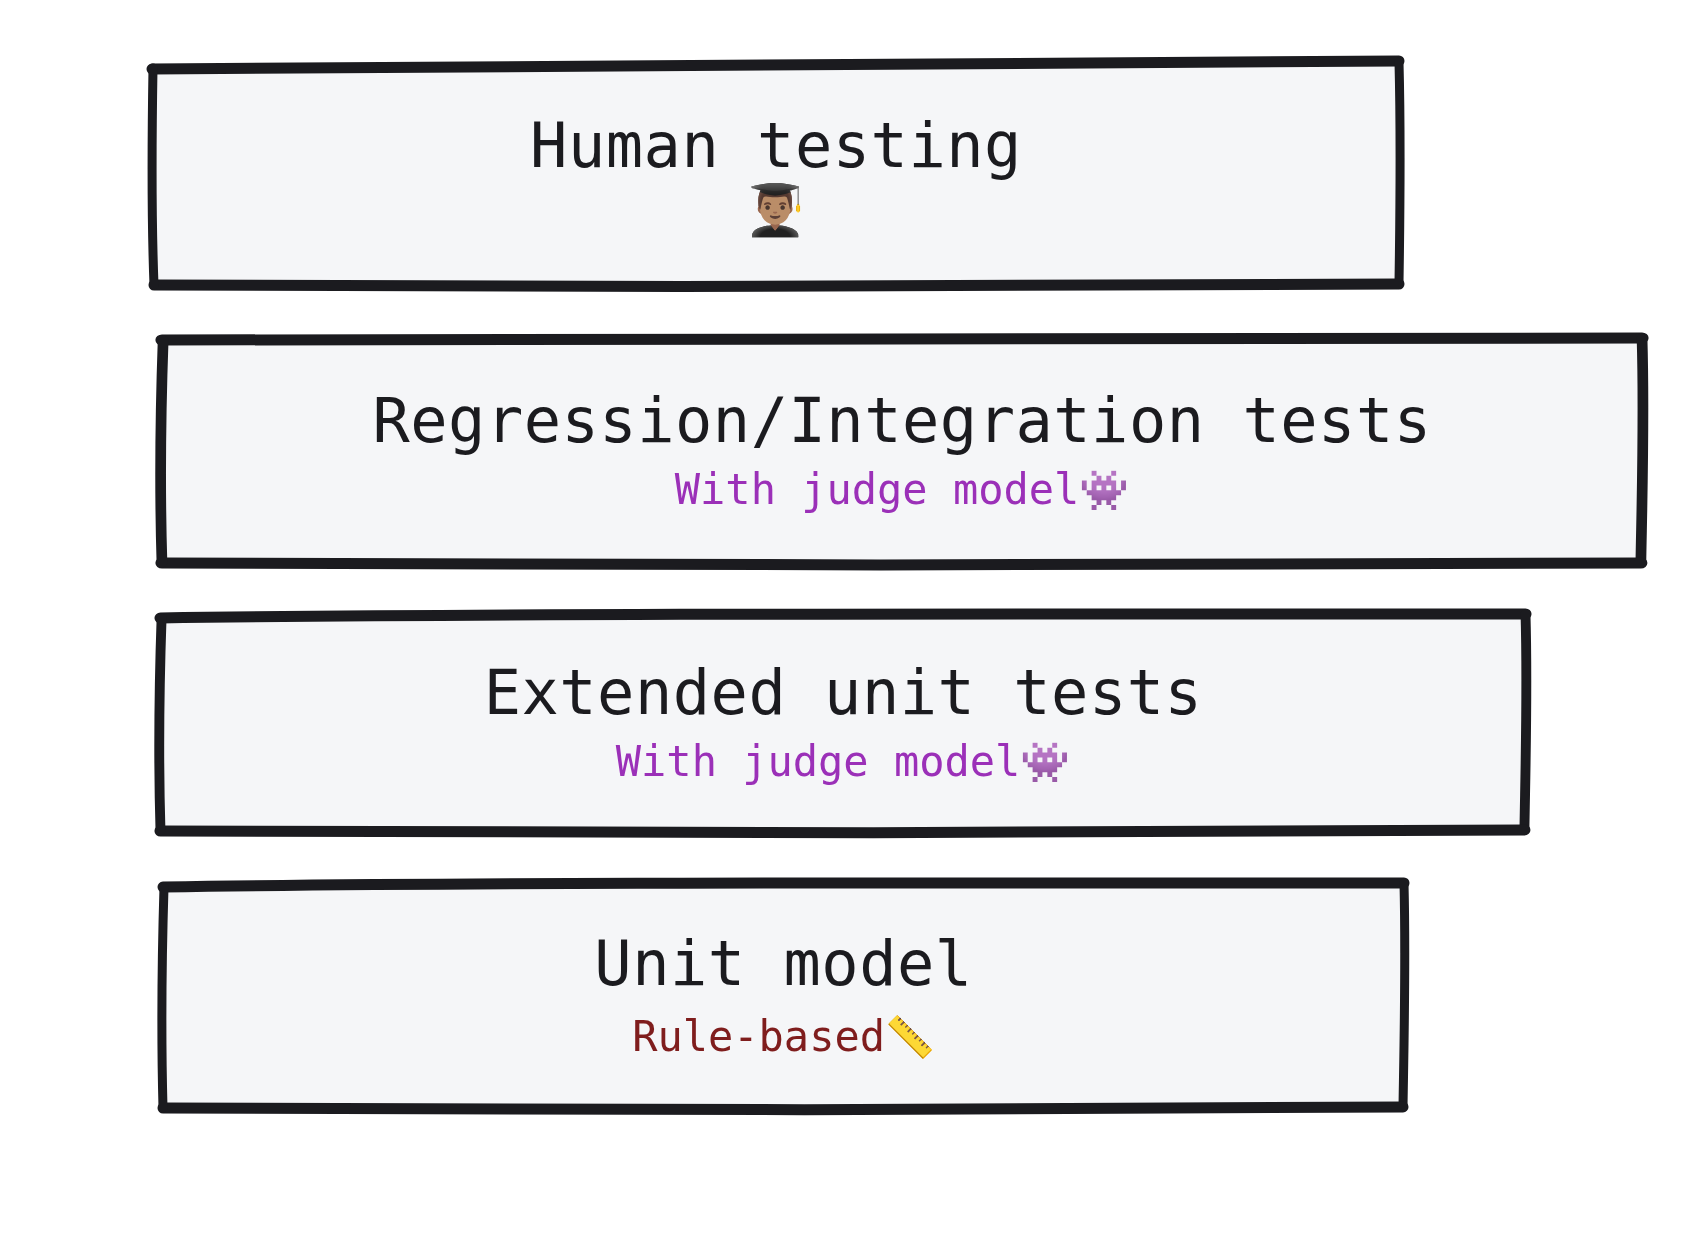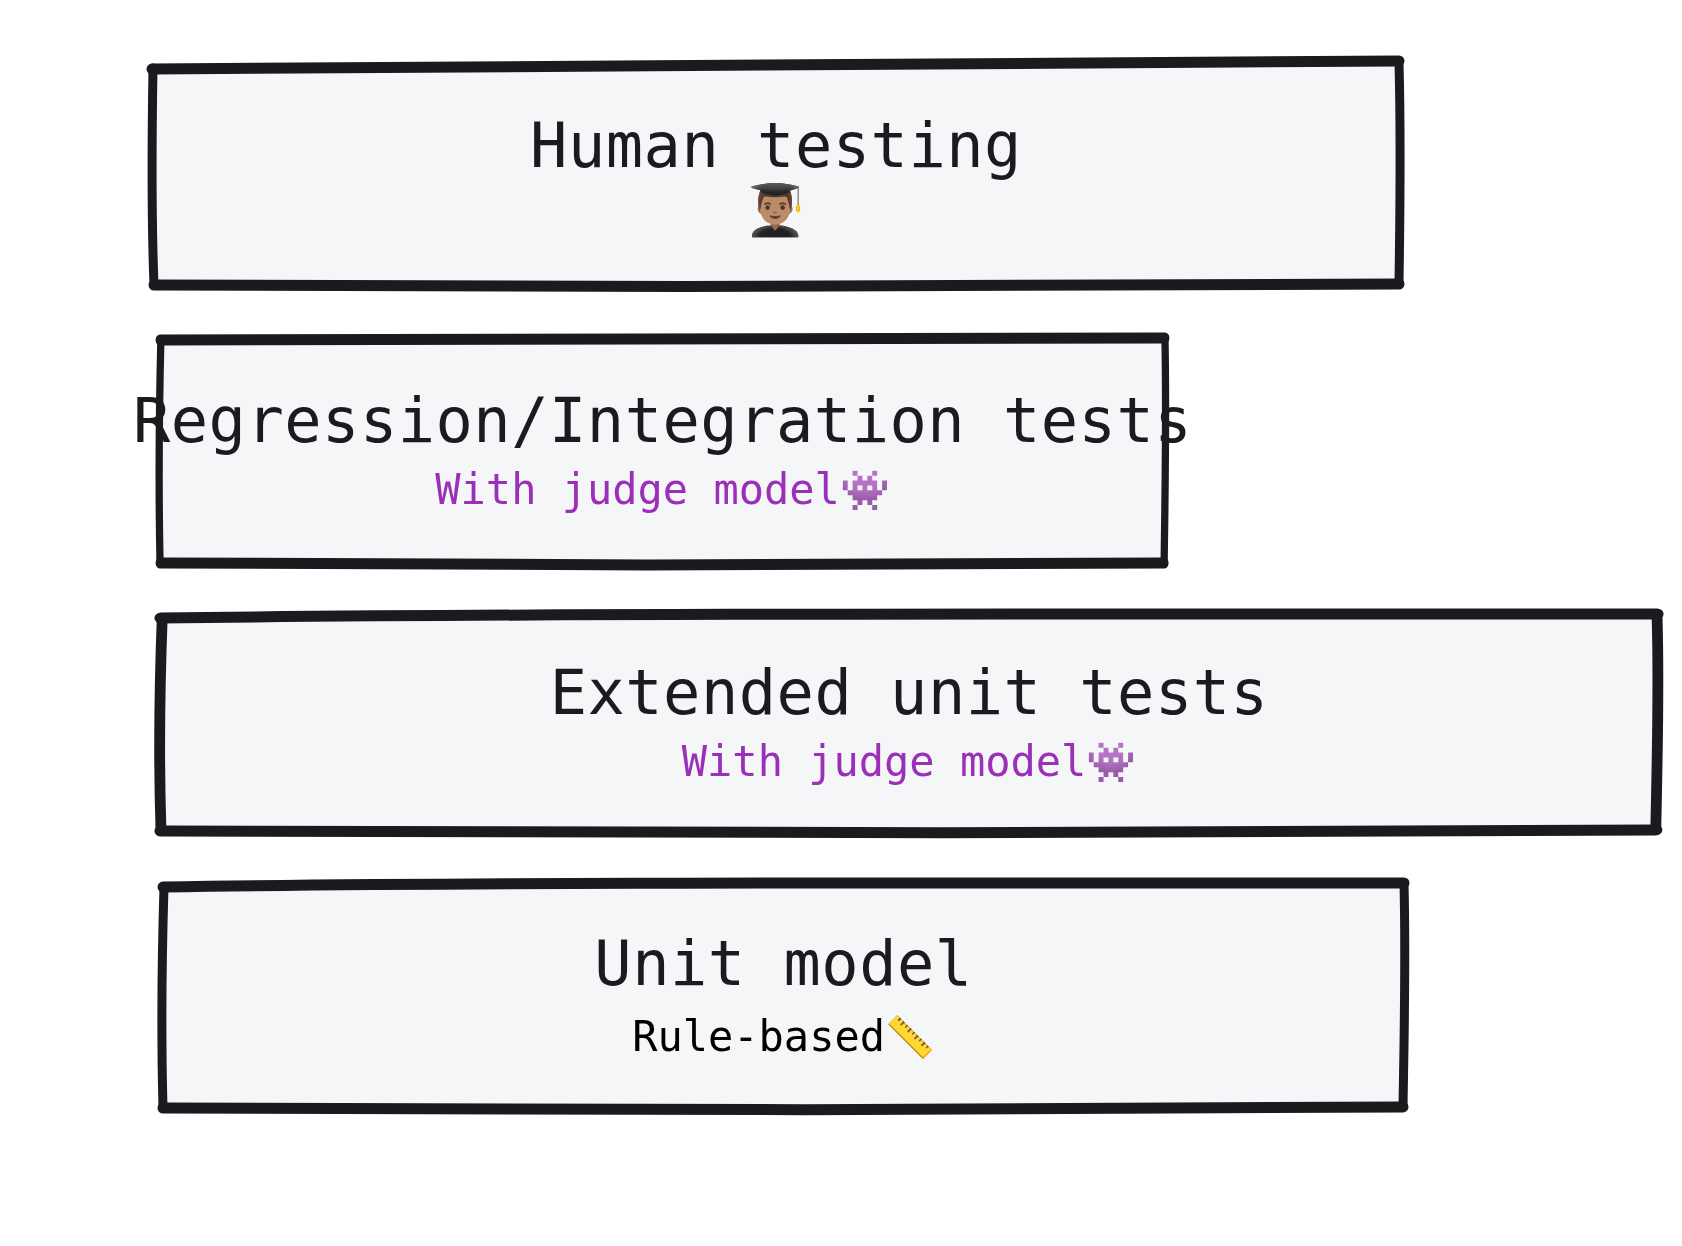--- a/index.html
+++ b/index.html
@@ -71,22 +71,22 @@
   }
 
   .emoji {
     font-family: "DejaVu Sans", sans-serif;
     line-height: 1;
     display: inline-block;
   }
 
   
   #layer-0 { left: 148px;  top: 58px;   width: 1256px; height: 232px; }
-  #layer-1 { left: 156px;  top: 332px;  width: 1013px; height: 237px; }
-  #layer-2 { left: 155px;  top: 609px;  width: 1508px; height: 227px; }
+  #layer-1 { left: 156px;  top: 332px;  width: 1492px; height: 237px; }
+  #layer-2 { left: 155px;  top: 609px;  width: 1376px; height: 227px; }
   #layer-3 { left: 158px;  top: 878px;  width: 1251px; height: 235px; }
 
   #layer-0 .layer-title { font-size: 62px; }
   #layer-1 .layer-title { font-size: 62px; }
   #layer-2 .layer-title { font-size: 62px; }
   #layer-3 .layer-title { font-size: 62px; }
 
   .layer-subtitle { font-size: 42px; }
 
   #layer-0 .emoji-big { font-size: 50px; margin-top: 6px; }
@@ -152,20 +152,20 @@
   <div class="layer" id="layer-3">
     <svg class="sketch-frame" viewBox="0 0 1251 235" preserveAspectRatio="none">
       <path d="M6,9 L1246,6 L1244,228 L5,231 Z" fill="#f5f6f8"></path>
       <path d="M5,9 C330,4 770,5 1246,5" fill="none" stroke="#1b1b1f" stroke-width="11" stroke-linecap="round"></path>
       <path d="M1246,5 C1248,85 1246,165 1245,229" fill="none" stroke="#1b1b1f" stroke-width="9" stroke-linecap="round"></path>
       <path d="M1245,229 C870,232 370,233 5,230" fill="none" stroke="#1b1b1f" stroke-width="11" stroke-linecap="round"></path>
       <path d="M5,230 C3,155 4,75 6,9" fill="none" stroke="#1b1b1f" stroke-width="9" stroke-linecap="round"></path>
     </svg>
     <div class="layer-content">
       <div class="layer-title">Unit model</div>
-      <div class="layer-subtitle" style="color:#000000;">
+      <div class="layer-subtitle" style="color:#7f1d1d;">
         <span>Rule-based</span>
         <span class="emoji subtitle-emoji">📏</span>
       </div>
     </div>
   </div>
 
 </div>
 
 </body></html>

